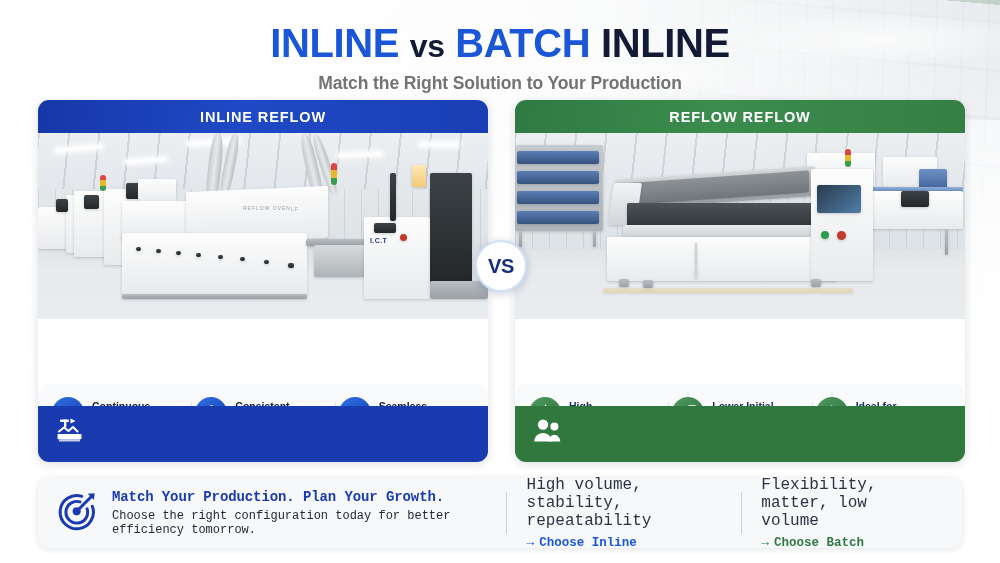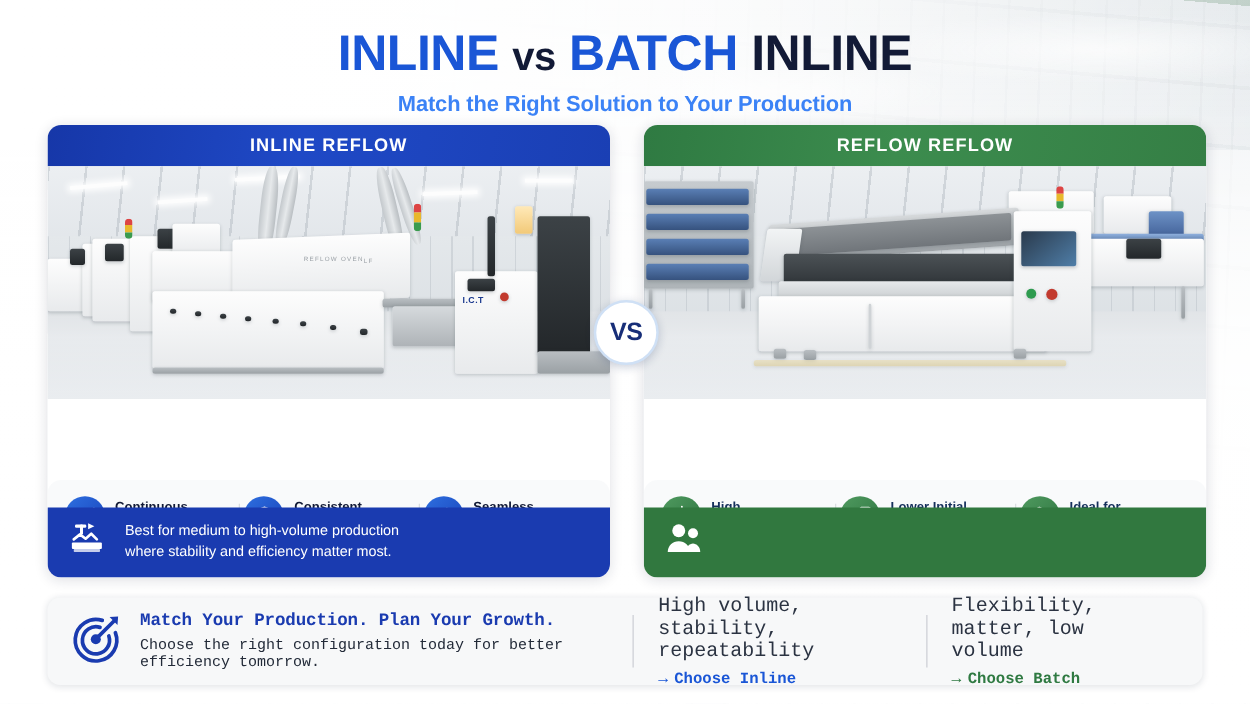--- a/index.html
+++ b/index.html
@@ -42,21 +42,21 @@
   
   .header { position:absolute; top:0; left:0; right:0; text-align:center; padding-top:22px; }
   .title {
     font-size:40px; font-weight:bold; letter-spacing:-0.4px;
     color:#121a36; line-height:1.05; white-space:nowrap;
   }
   .title .blue { color:#1a56d6; }
   .title .vs-word { font-size:32px; color:#121a36; }
   .subtitle {
     margin-top:9px; font-size:17.5px; font-weight:bold;
-    color:#3b82f6; letter-spacing:-0.1px;
+    color:#737373; letter-spacing:-0.1px;
   }
 
   
   .panel {
     position:absolute; top:100px; width:450px; height:362px;
     border-radius:11px; overflow:hidden;
     background:#fff;
     box-shadow:0 2px 10px rgba(20,30,60,0.14);
   }
   .panel-left  { left:38px; }
@@ -318,24 +318,20 @@
   <div class="panel-foot">
     <span>
       <svg width="32" height="30" viewBox="0 0 32 30" fill="#fff">
         <rect x="5" y="2.5" width="9" height="2.6" rx="1"></rect>
         <rect x="9" y="2.5" width="2.4" height="8" rx="1"></rect>
         <path d="M15.5 1.6 L20.5 4 L15.5 6.4 Z"></path>
         <path d="M4 14.5 L9 10.5 L13.5 14 L18 10 L22.5 14.5" stroke="#fff" stroke-width="2.1" fill="none" stroke-linecap="round" stroke-linejoin="round"></path>
         <rect x="2.5" y="17" width="24" height="5.2" rx="0.8"></rect>
         <rect x="4" y="22.2" width="21" height="2.4" rx="0.6" opacity="0.75"></rect>
       </svg>
-    </span>
-    <span class="foot-text">
-      <span>Best for medium to high-volume production</span><br>
-      <span>where stability and efficiency matter most.</span>
     </span>
   </div>
 </div>
 
 <div class="panel panel-right">
   <div class="panel-head">REFLOW REFLOW</div>
 
   <div class="panel-photo">
     <div class="factory">
       <div class="ceiling"></div>

